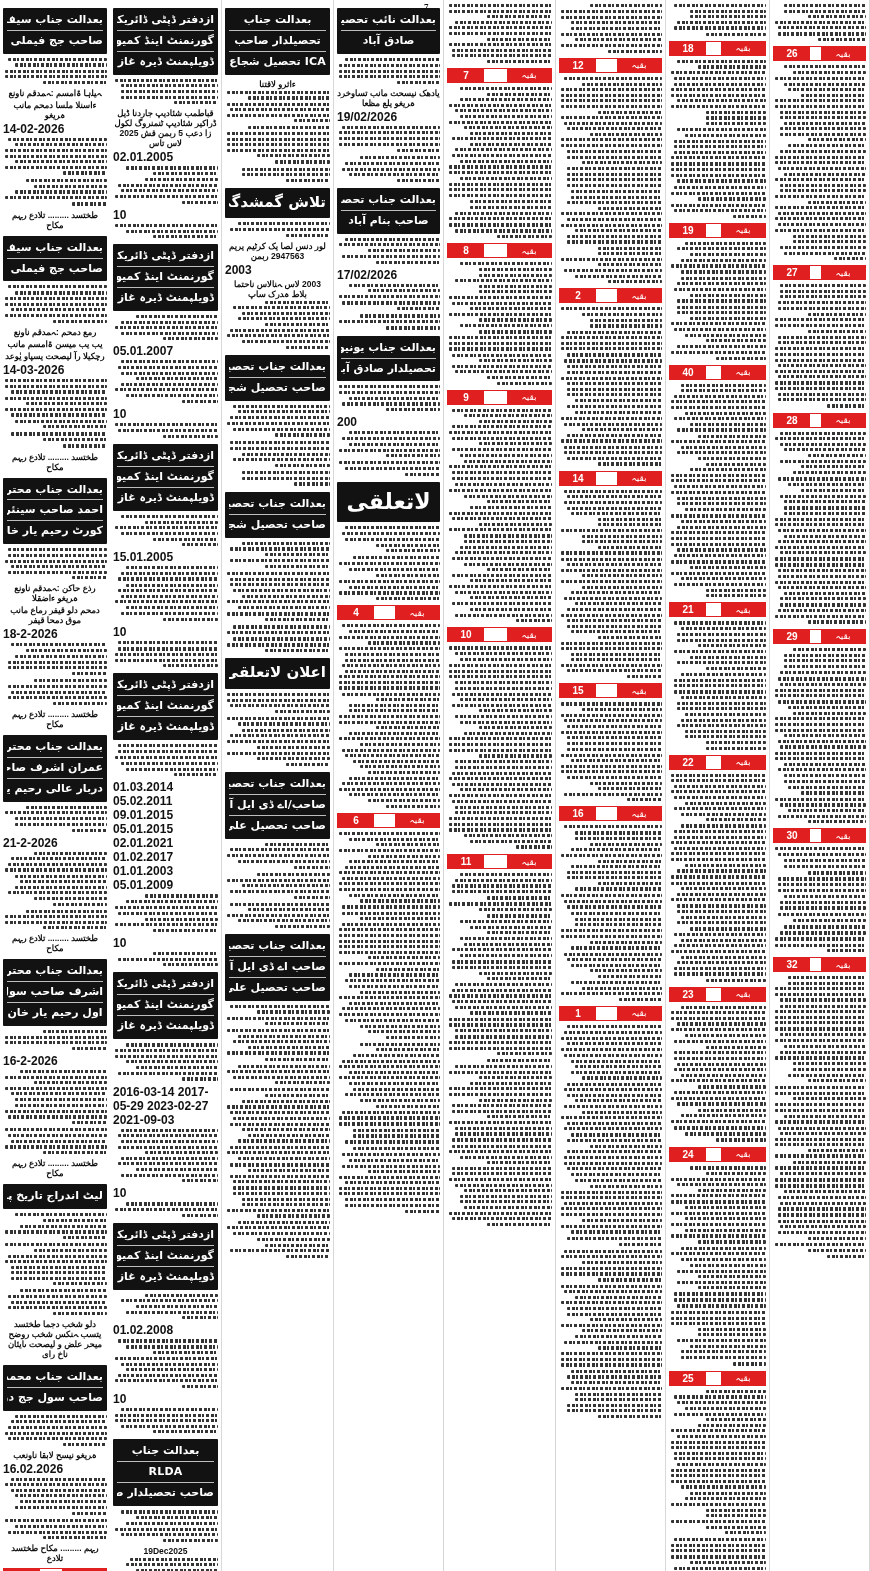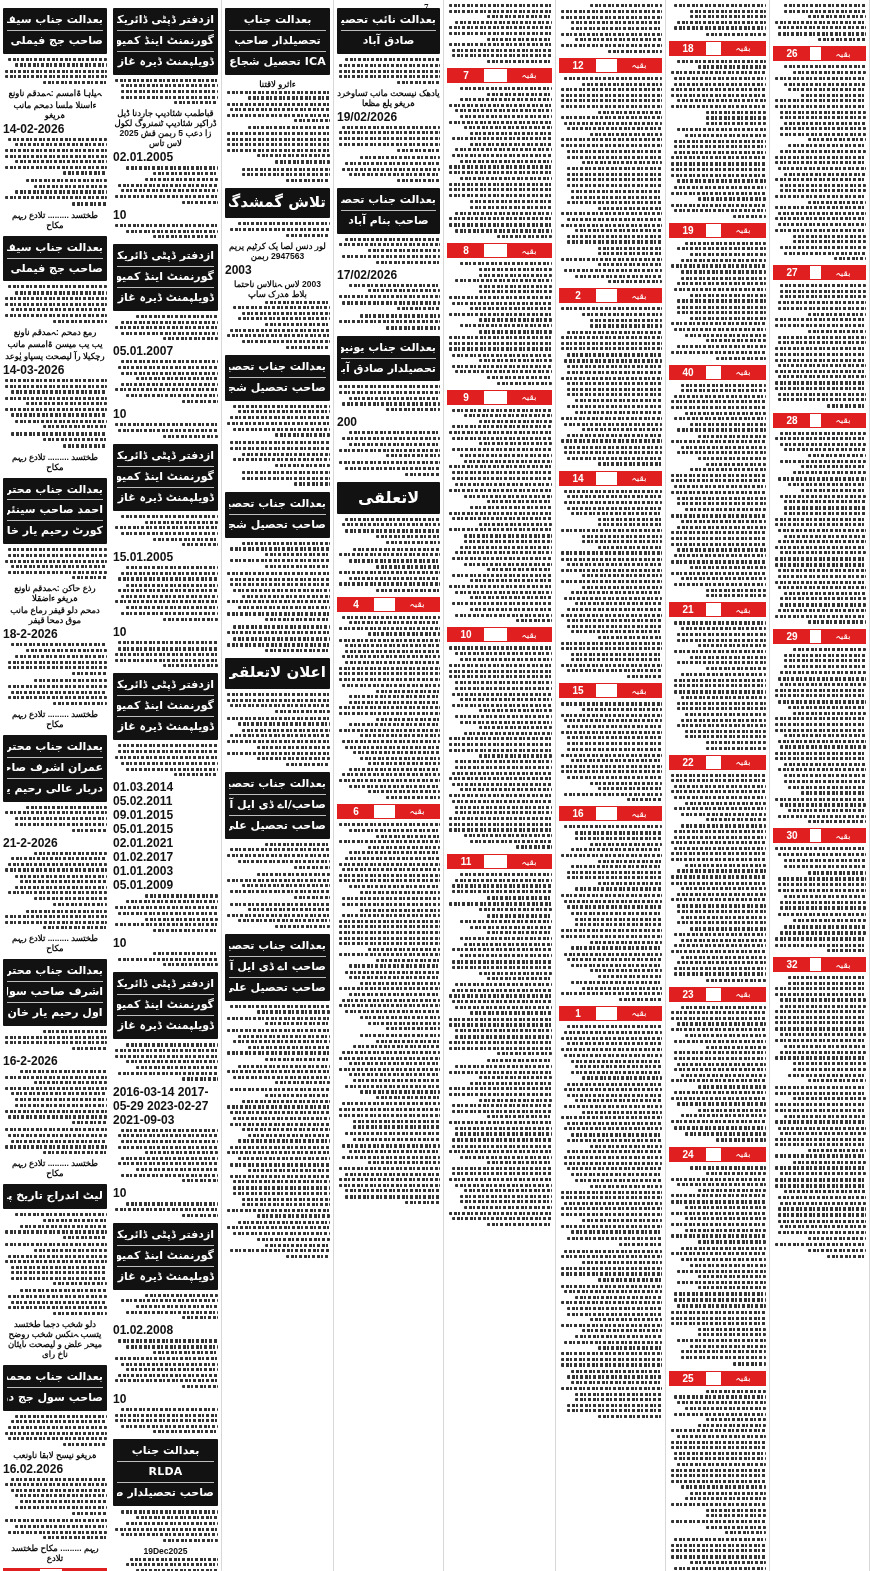--- a/index.html
+++ b/index.html
@@ -100,21 +100,21 @@
     letter-spacing: .2px;
     white-space: nowrap;
     overflow: hidden;
     text-overflow: clip;
   }
   .hdr-box .hl + .hl {
     border-top: 1px solid #bdbdbd;
     margin-top: 2px; padding-top: 2px;
   }
   .hdr-box.big .hl { font-size: 15px; letter-spacing: 1px; }
-  .hdr-box.xbig .hl { font-size: 16px; letter-spacing: 2px; }
+  .hdr-box.xbig .hl { font-size: 22px; letter-spacing: 2px; }
 
   
   .cont {
     display: flex;
     flex-direction: row;
     align-items: stretch;
     height: 15px;
     margin: 5px 0 4px 0;
     border: 1px solid #e02020;
     background: #ffffff;

